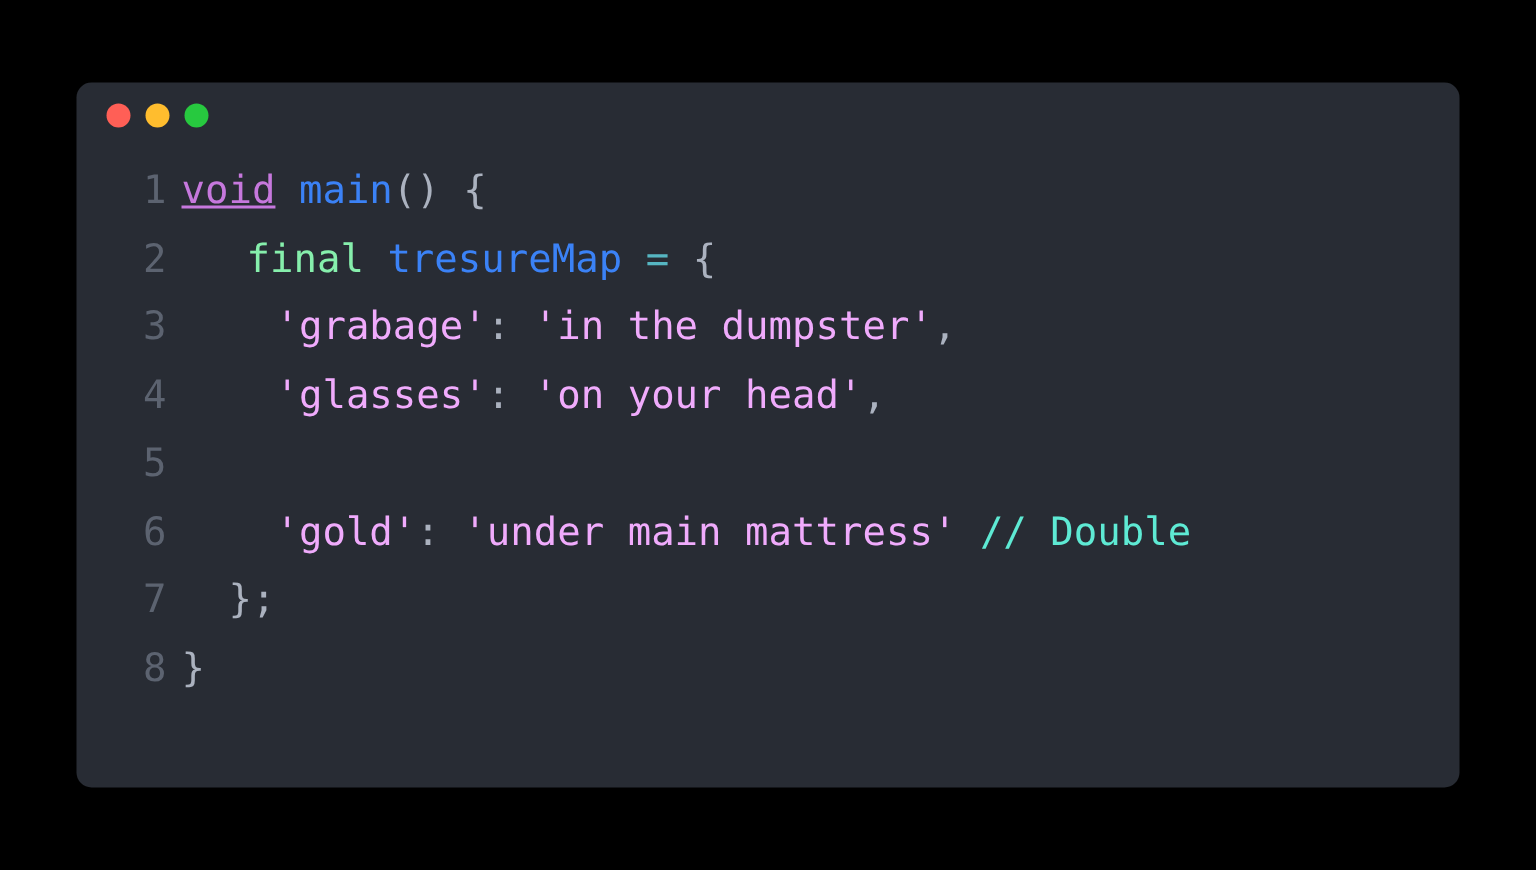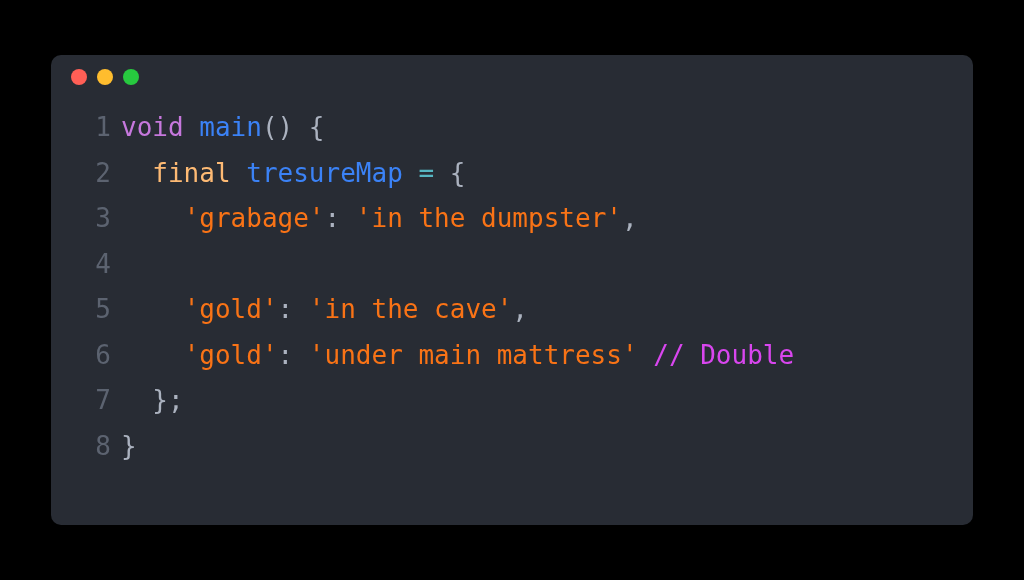--- a/index.html
+++ b/index.html
@@ -52,28 +52,28 @@
       color: #5c6370;
       width: 36px;
       text-align: right;
       user-select: none;
       flex-shrink: 0;
     }
     .code {
       padding-left: 10px;
       color: #abb2bf;
     }
-    .kw-type { color: #c678dd; }
+    .kw-type { color: #c678dd; text-decoration: underline; }
     .fn { color: #3b82f6; }
     .ident { color: #3b82f6; }
     .op { color: #56b6c2; }
     .punct { color: #abb2bf; }
-    .str { color: #f97316; }
-    .comment { color: #d946ef; }
-    .kw-final { color: #fdba74; }
+    .str { color: #f0abfc; }
+    .comment { color: #5eead4; }
+    .kw-final { color: #86efac; margin-left: 12px; }
   </style>
 </head>
 <body>
 
 <div class="window">
   <div class="titlebar">
     <div class="tl-btn red"></div>
     <div class="tl-btn yellow"></div>
     <div class="tl-btn green"></div>
   </div>
@@ -89,25 +89,25 @@
       <span class="code"><span>  </span><span class="kw-final">final</span><span> </span><span class="ident">tresureMap</span><span> </span><span class="op">=</span><span class="punct"> {</span></span>
     </div>
 
     <div class="line">
       <span class="lineno">3</span>
       <span class="code"><span>    </span><span class="str">'grabage'</span><span class="punct">: </span><span class="str">'in the dumpster'</span><span class="punct">,</span></span>
     </div>
 
     <div class="line">
       <span class="lineno">4</span>
+      <span class="code"><span>    </span><span class="str">'glasses'</span><span class="punct">: </span><span class="str">'on your head'</span><span class="punct">,</span></span>
     </div>
 
     <div class="line">
       <span class="lineno">5</span>
-      <span class="code"><span>    </span><span class="str">'gold'</span><span class="punct">: </span><span class="str">'in the cave'</span><span class="punct">,</span></span>
     </div>
 
     <div class="line">
       <span class="lineno">6</span>
       <span class="code"><span>    </span><span class="str">'gold'</span><span class="punct">: </span><span class="str">'under main mattress'</span><span> </span><span class="comment">// Double</span></span>
     </div>
 
     <div class="line">
       <span class="lineno">7</span>
       <span class="code"><span>  </span><span class="punct">};</span></span>

